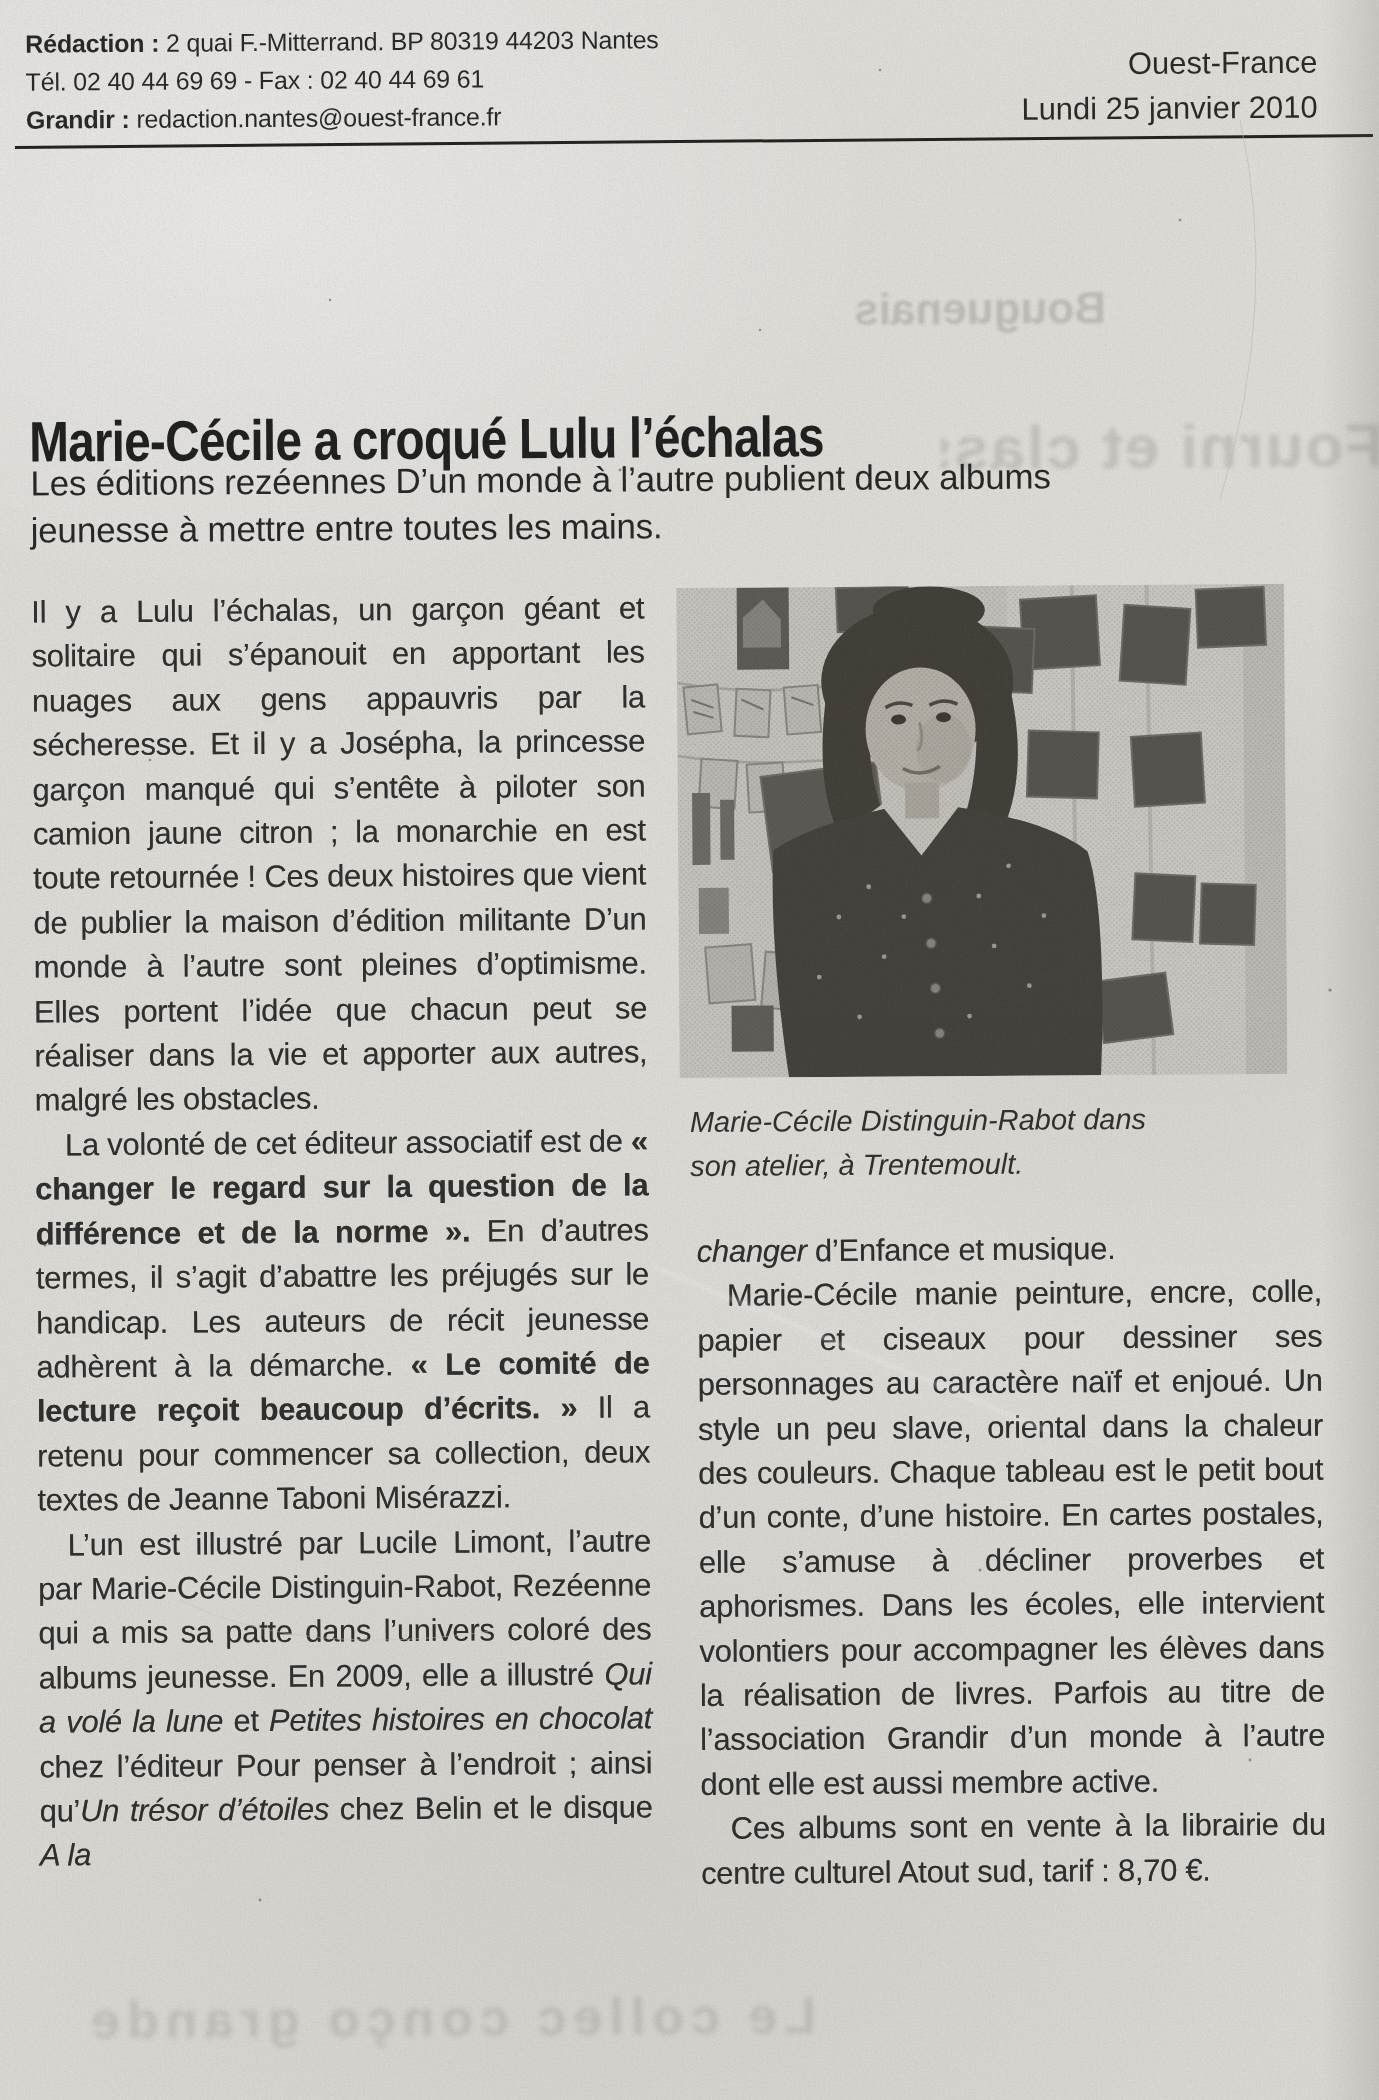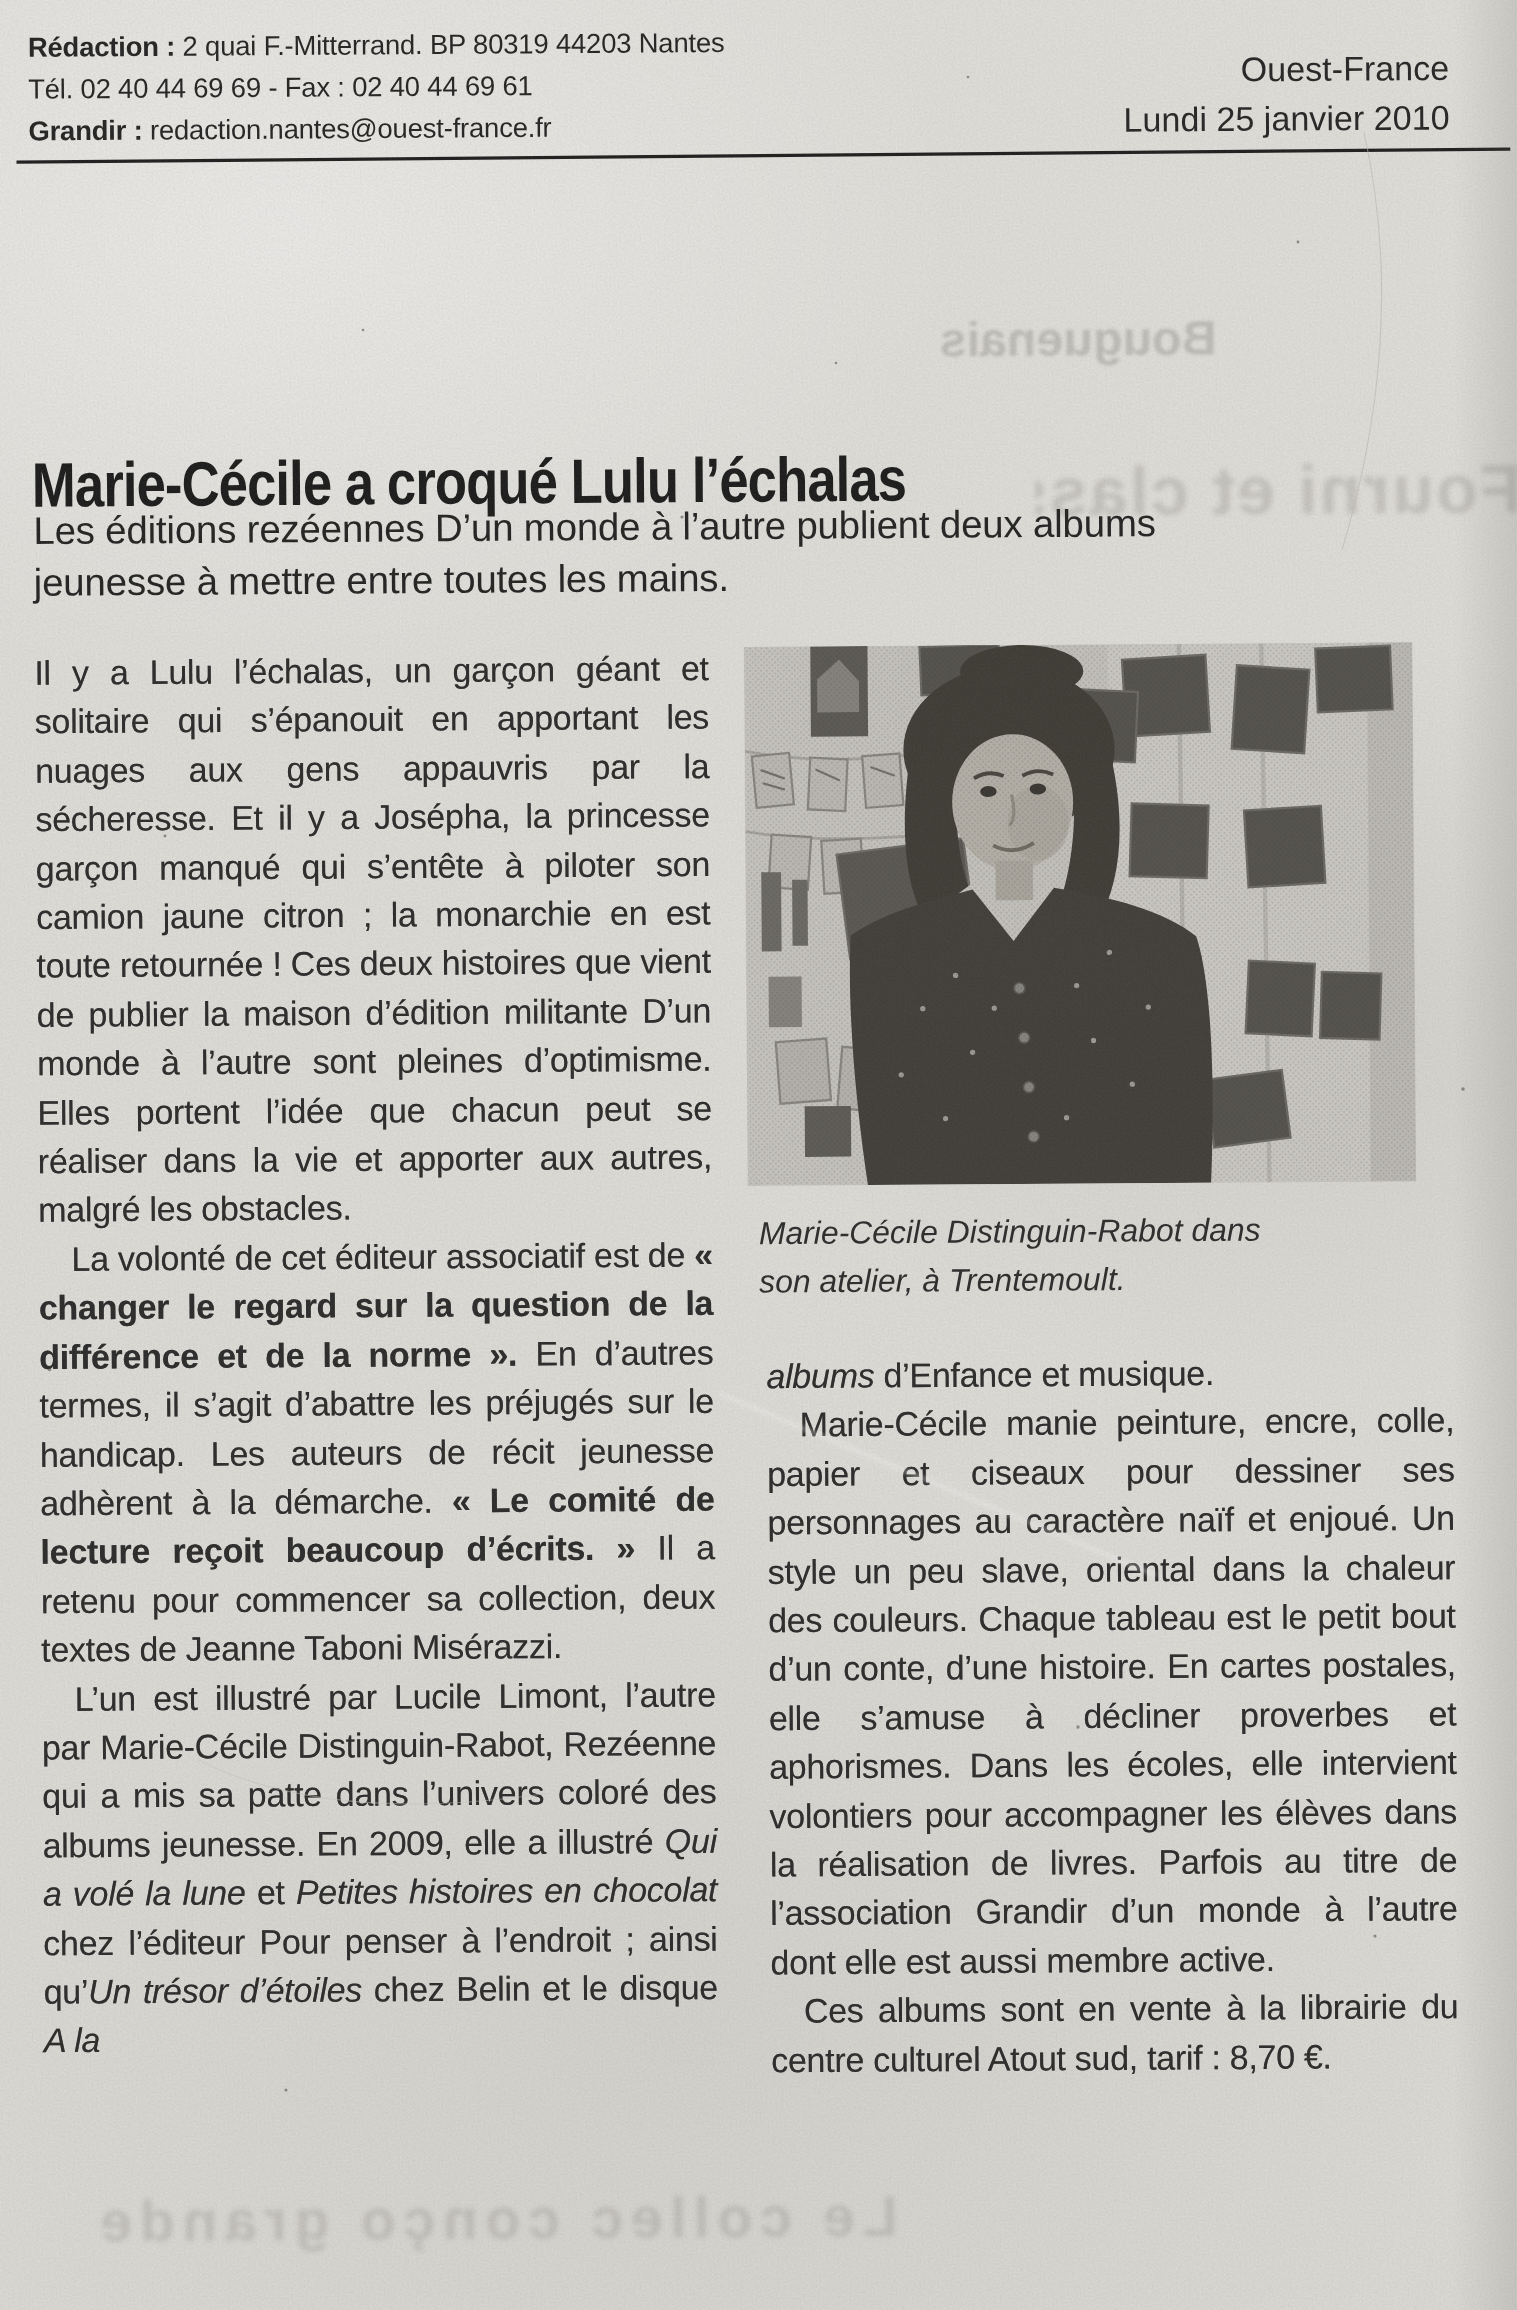--- a/index.html
+++ b/index.html
@@ -181,21 +181,21 @@
         </g>
 
         <rect width="607" height="490" fill="url(#dots)"></rect>
         <rect width="607" height="490" filter="url(#pnoise)" opacity="0.35"></rect>
       </svg>
     </div>
 
     <div class="caption">Marie-Cécile Distinguin-Rabot dans son atelier, à Trentemoult.</div>
 
     <div class="col col-right">
-        <p class=""><span class="i">albums</span><span> d’Enfance et musique.</span></p>
+        <p class=""><span class="i">changer</span><span> d’Enfance et musique.</span></p>
         <p class="ind"><span>Marie-Cécile manie peinture, encre, colle, papier et ciseaux pour dessiner ses personnages au caractère naïf et enjoué. Un style un peu slave, oriental dans la chaleur des couleurs. Chaque tableau est le petit bout d’un conte, d’une histoire. En cartes postales, elle s’amuse à décliner proverbes et aphorismes. Dans les écoles, elle intervient volontiers pour accompagner les élèves dans la réalisation de livres. Parfois au titre de l’association Grandir d’un monde à l’autre dont elle est aussi membre active.</span></p>
         <p class="ind"><span>Ces albums sont en vente à la librairie du centre culturel Atout sud, tarif : 8,70 €.</span></p>
       </div>
 
     <div class="crease"></div>
   </div>
 
   <div class="edge-shade"></div>
 
   <svg class="grain" width="1379" height="2100">

